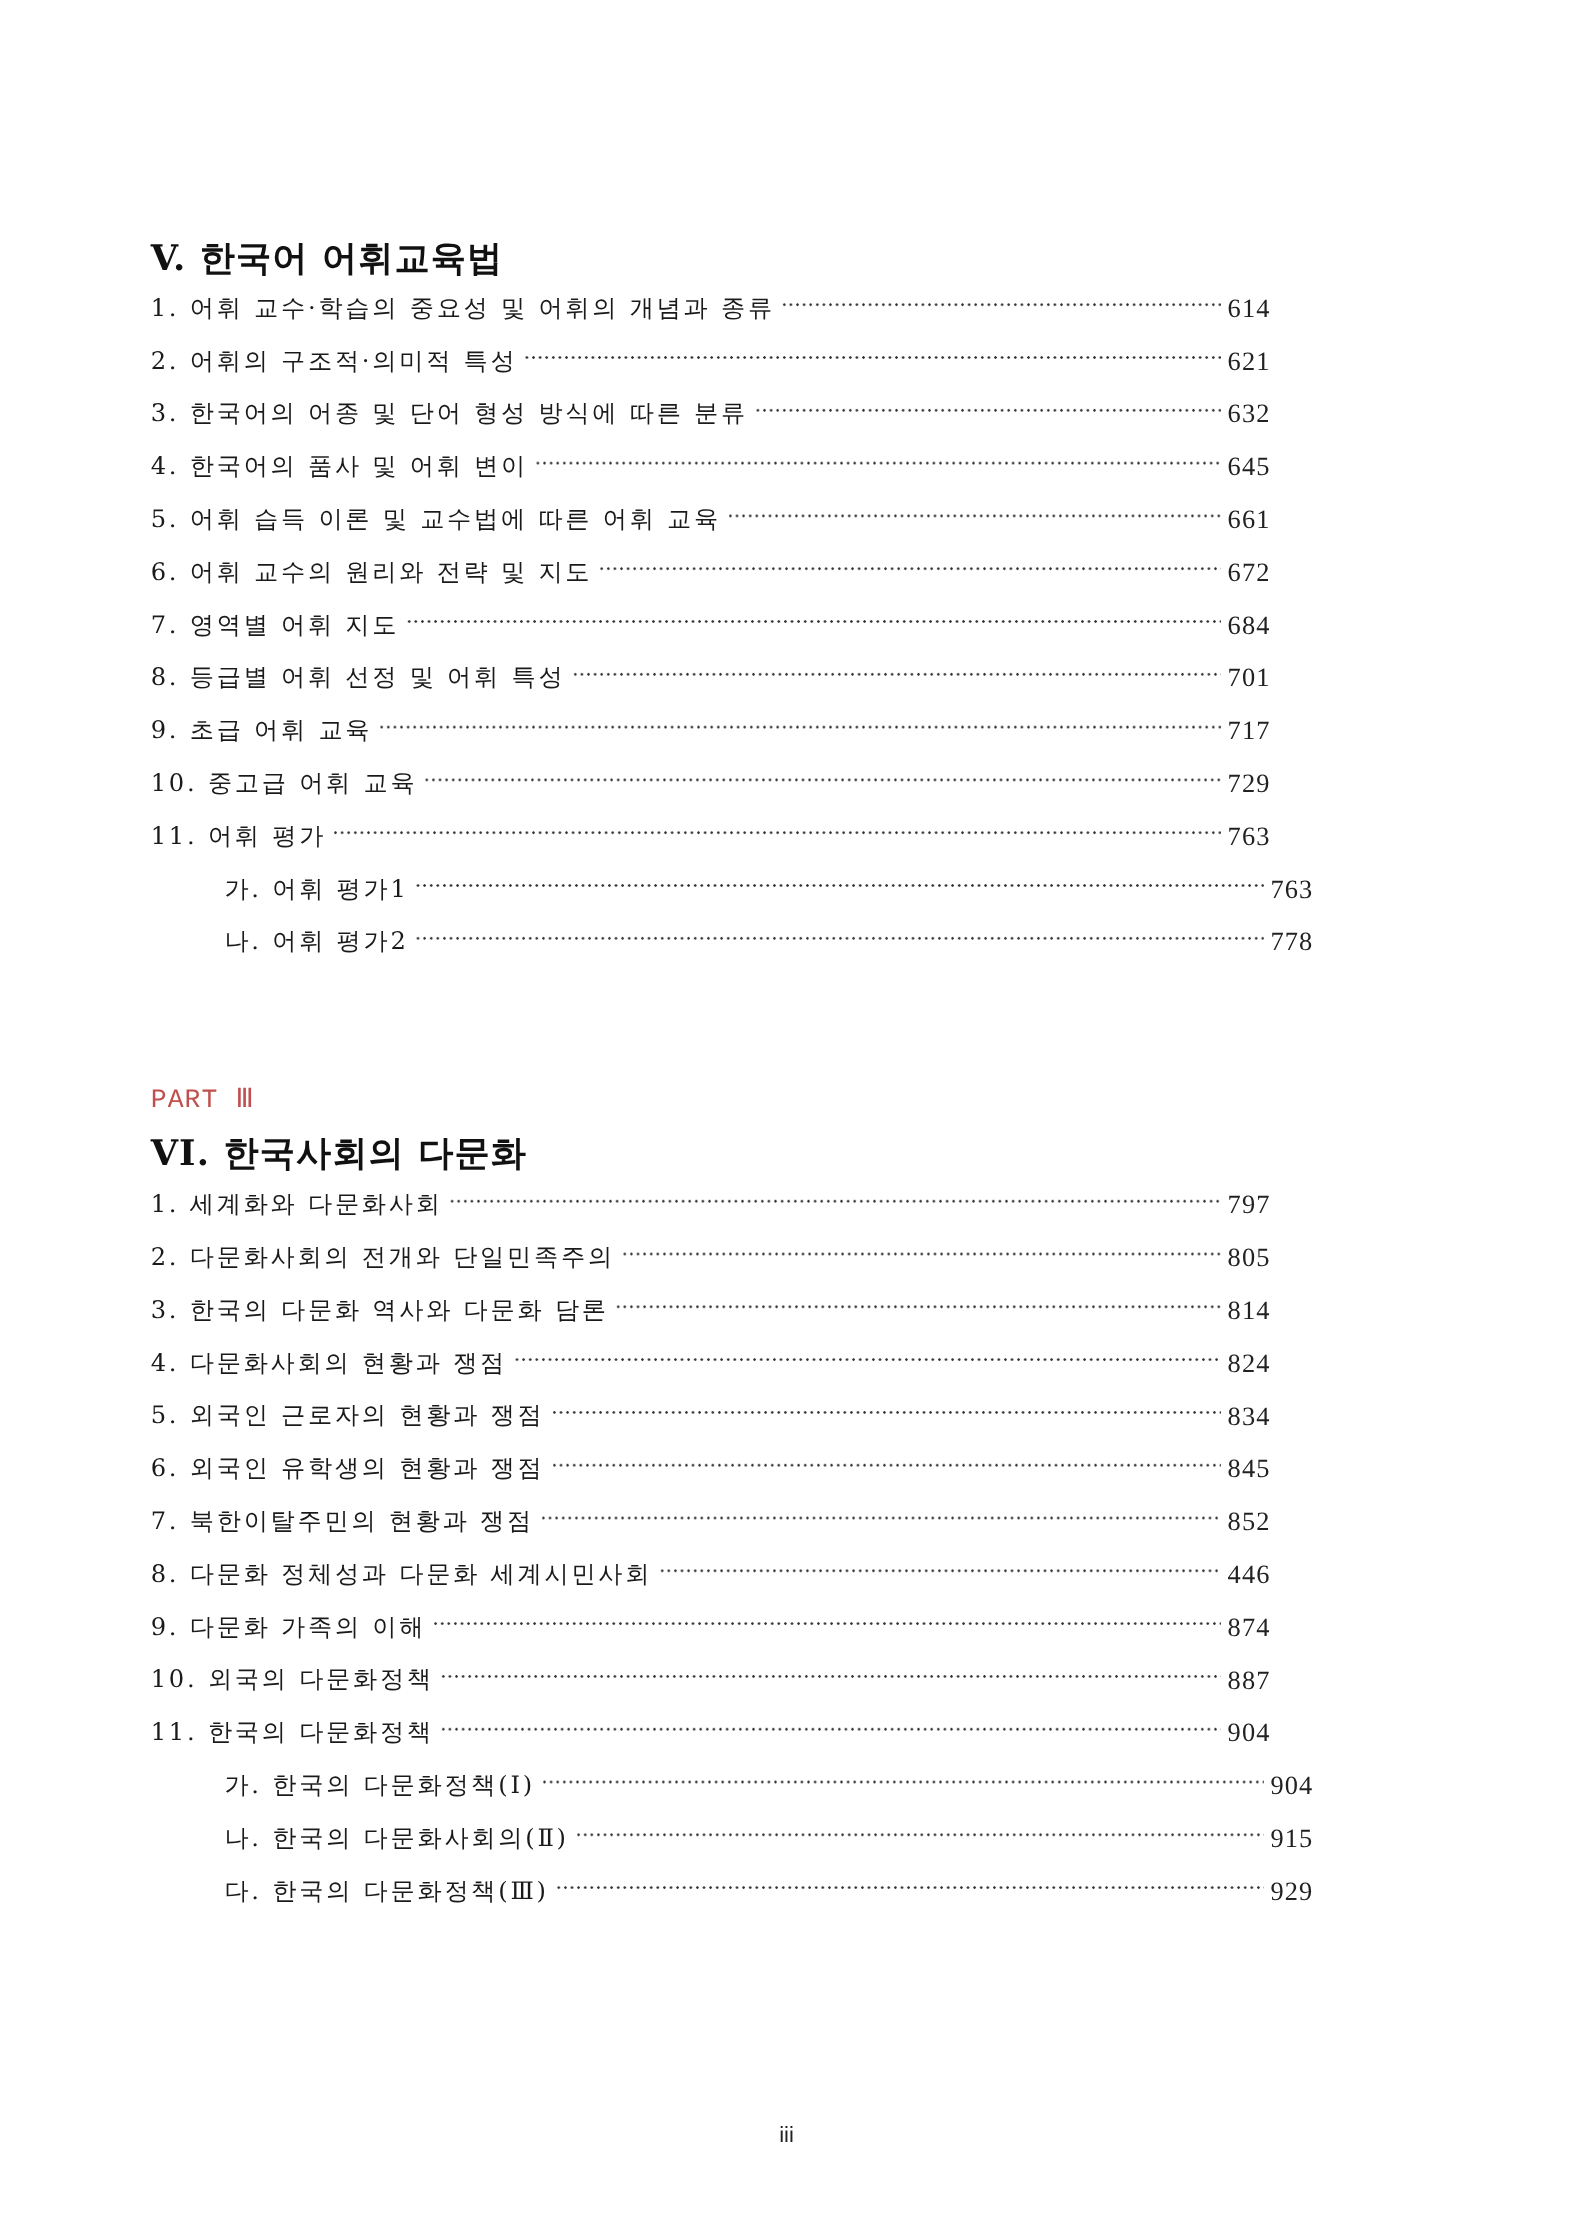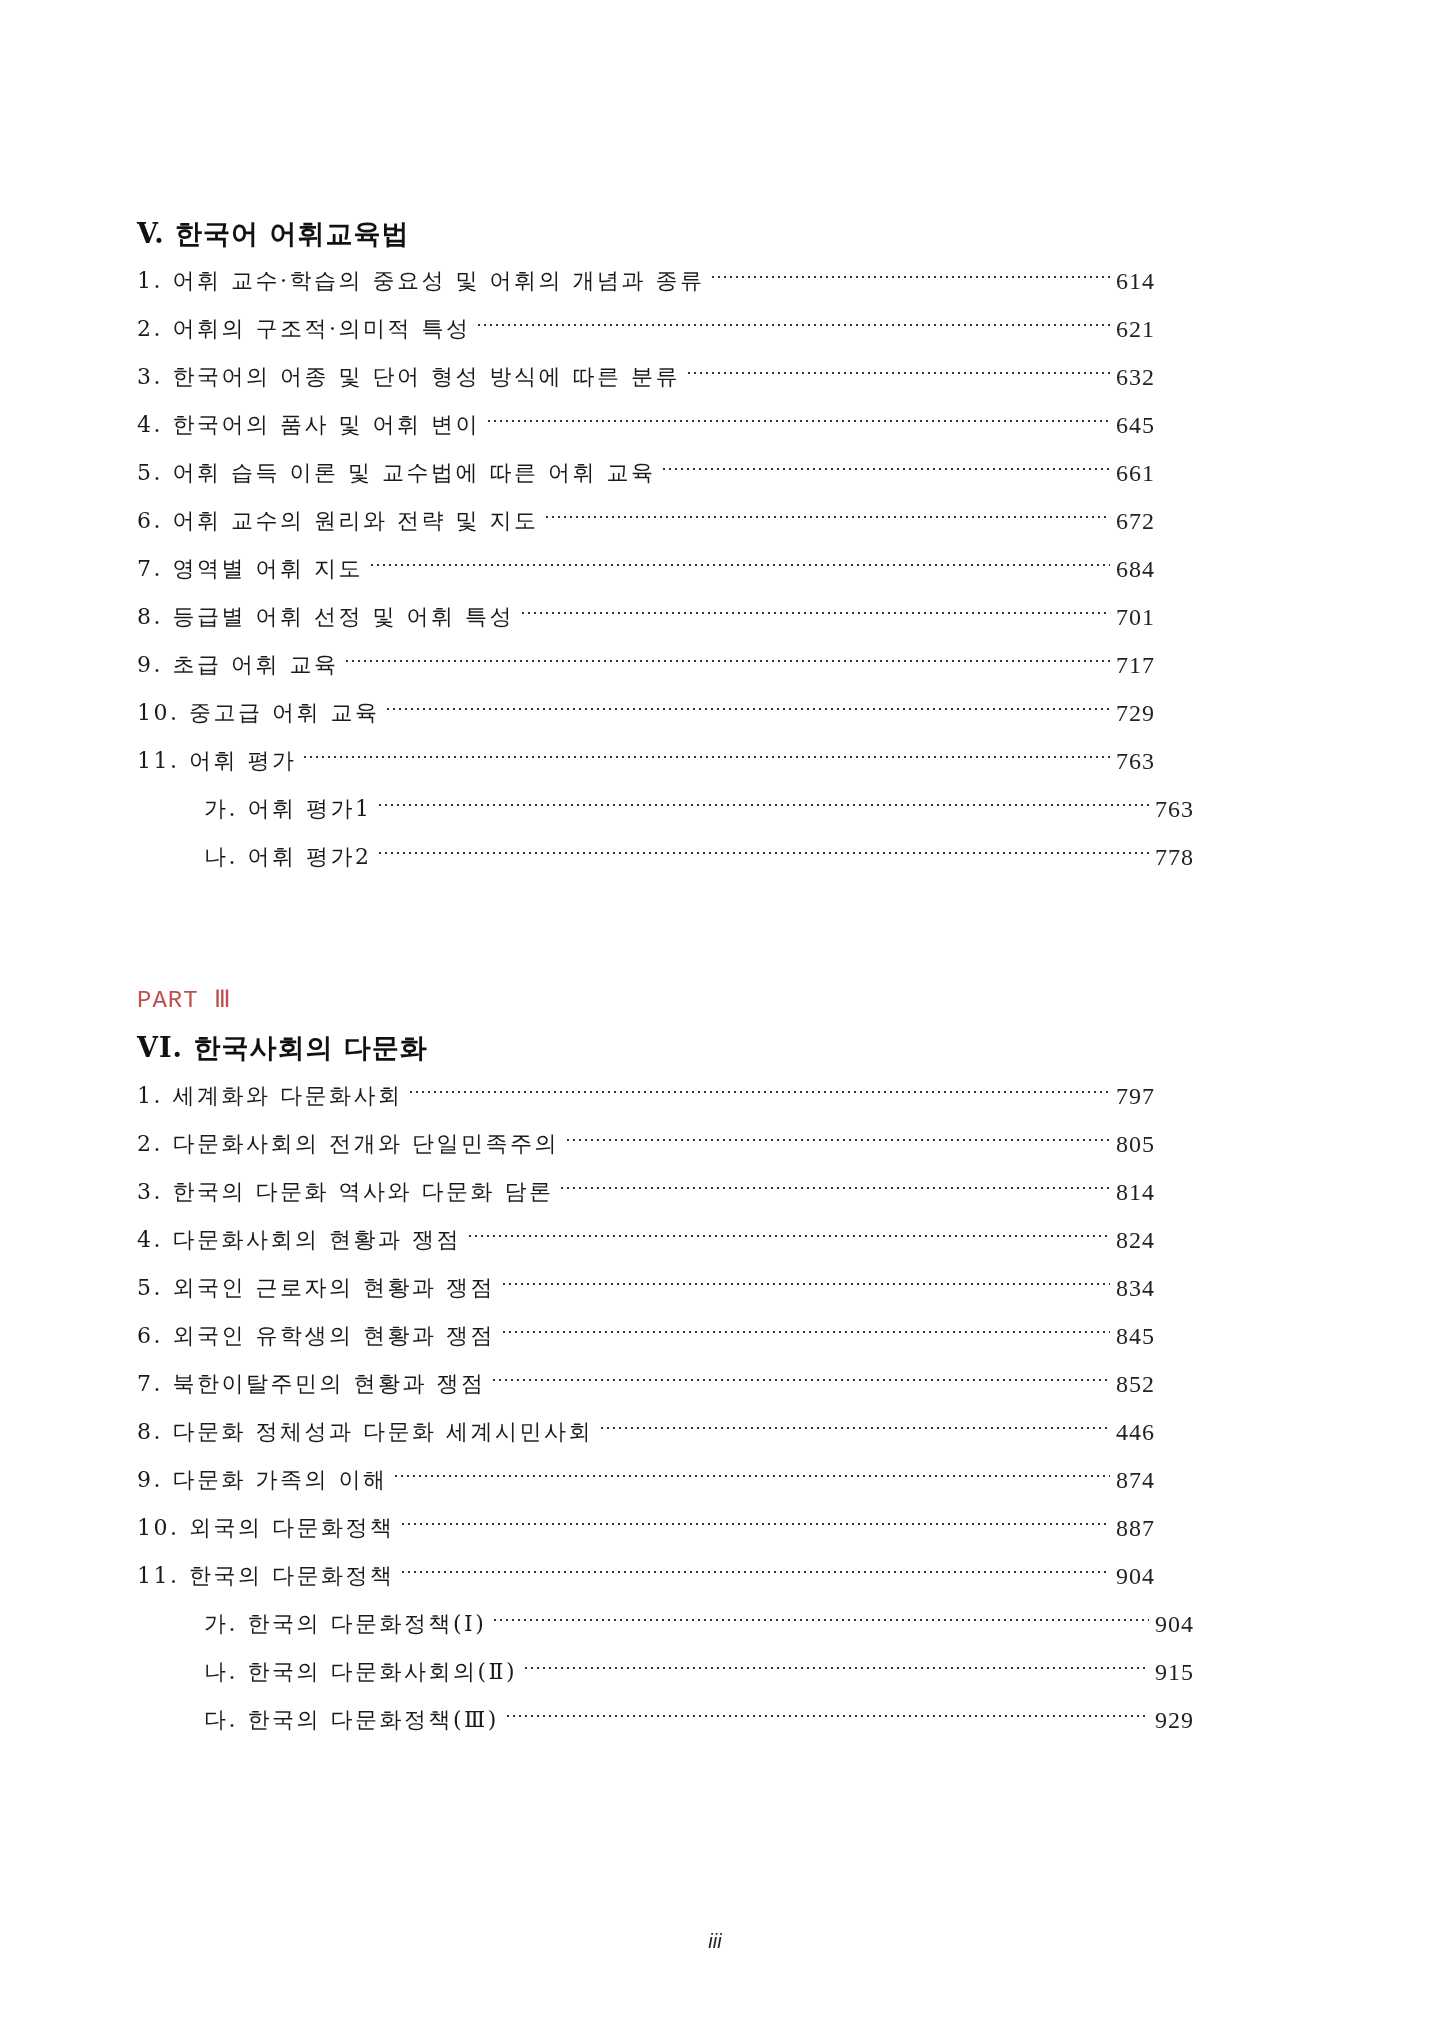--- a/index.html
+++ b/index.html
@@ -1,33 +1,33 @@
 <!DOCTYPE html>
 <html><head>
 <meta charset="utf-8">
 <style>
   html, body { margin: 0; padding: 0; background: #ffffff; }
   body { width: 1430px; height: 2022px; position: relative; overflow: hidden;
          font-family: "DejaVu Serif", "Liberation Serif", serif; color: #1a1a1a; }
   .page { position: absolute; left: 0; top: 0; width: 1430px; height: 2022px; }
-  .heading { position: absolute; left: 137px; font-size: 27px; font-weight: bold; line-height: 30px;
+  .heading { position: absolute; left: 137px; font-size: 32px; font-weight: bold; line-height: 30px;
              white-space: nowrap; letter-spacing: 1px; color: #111; }
   .part { position: absolute; left: 137px; font-size: 24px; line-height: 30px; color: #c0504d;
           font-family: Liberation Mono, monospace; letter-spacing: 1px; }
   .toc-row { position: absolute; left: 137px; width: 1018px; height: 34px; display: flex;
              font-size: 22px; line-height: 34px; }
   .toc-row.sub { left: 165px; width: 990px; margin-left: 39px; }
   .toc-title { white-space: nowrap; letter-spacing: 2.5px; color: #1a1a1a; padding-right: 6px; }
   .toc-leader { flex: 1; height: 6px; margin-top: 10px;
                 background-image: radial-gradient(circle, #333 1px, transparent 1.3px);
                 background-size: 6px 6px; background-repeat: repeat-x; background-position: left center; }
   .toc-page { white-space: nowrap; padding-left: 6px; font-family: "Liberation Serif", "DejaVu Serif", serif;
               font-size: 24px; letter-spacing: 1px; color: #222; }
   .folio { position: absolute; top: 1930px; left: 0; width: 1430px; text-align: center;
-           font-family: "Liberation Sans", "DejaVu Sans", sans-serif; font-size: 20px; color: #222; font-style: italic; }
+           font-family: "Liberation Sans", "DejaVu Sans", sans-serif; font-size: 20px; color: #222; }
 </style>
 </head>
 <body>
 
 <div class="page">
 
   <div class="heading" style="top:219px">V. 한국어 어휘교육법</div>
 
   <div class="toc-row" style="top:264px">
     <span class="toc-title">1. 어휘 교수·학습의 중요성 및 어휘의 개념과 종류</span>

